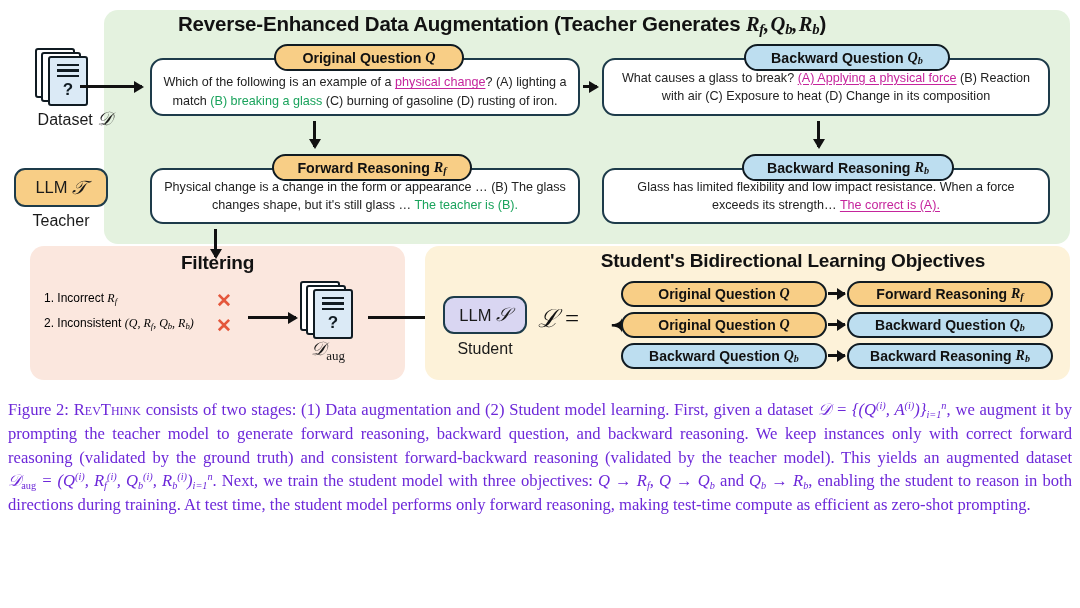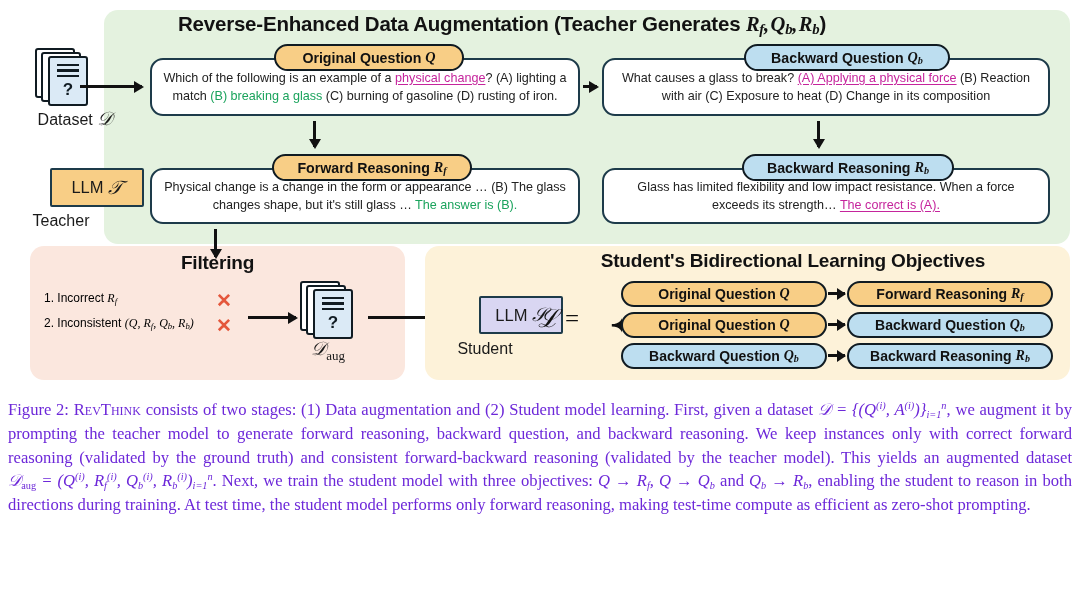--- a/index.html
+++ b/index.html
@@ -71,21 +71,21 @@
     box-sizing: border-box;
     display: flex;
     align-items: center;
     justify-content: center;
     text-align: center;
     font-size: 12.6px;
     line-height: 1.46;
     color: #222;
     padding: 4px 9px;
   }
-  #box-oq   { left: 150px; top: 58px;  width: 430px; height: 58px; }
+  #box-oq   { left: 150px; top: 58px;  width: 430px; height: 58px; align-items: flex-end; }
   #box-bq   { left: 602px; top: 58px;  width: 448px; height: 58px; }
   #box-fr   { left: 150px; top: 168px; width: 430px; height: 56px; }
   #box-br   { left: 602px; top: 168px; width: 448px; height: 56px; }
 
   
   .pill {
     position: absolute;
     border: 2.8px solid #101b22;
     border-radius: 999px;
     box-sizing: border-box;
@@ -177,26 +177,25 @@
     white-space: nowrap;
   }
   #dataset-caption { left: 0;   top: 108px; width: 150px; }
   #daug-caption    { left: 268px; top: 338px; width: 120px;
                      font-family: "Liberation Serif", serif; font-size: 19px; }
 
   
   .llm-box {
     position: absolute;
     border: 2.8px solid #1d3b4a;
-    border-radius: 2px;
+    border-radius: 11px;
     box-sizing: border-box;
     display: flex; align-items: center; justify-content: center;
     font-size: 16.5px; color: #1a1a1a;
     white-space: nowrap;
-    margin-left: 36px;
   }
   #llm-teacher { left: 14px; top: 168px; width: 94px; height: 39px; background: #f8ce86; }
   #llm-student { left: 443px; top: 296px; width: 84px; height: 38px; background: #d9d6f2; }
 
   #teacher-caption { left: 6px;  top: 212px; width: 110px; }
   #student-caption { left: 433px; top: 340px; width: 104px; }
 
   
   #loss-eq {
     position: absolute; left: 538px; top: 300px;
@@ -324,21 +323,21 @@
   <div>
     What causes a glass to break? <span class="hl-magenta">(A) Applying a physical force</span> (B) Reaction with air (C) Exposure to heat (D) Change in its composition
   </div>
 </div>
 <div class="pill blue" id="pill-bq">
   Backward Question&nbsp;<span class="mathit">Q<span class="sub">b</span></span>
 </div>
 
 <div class="content-box" id="box-fr">
   <div>
-    Physical change is a change in the form or appearance … (B) The glass changes shape, but it's still glass … <span class="hl-green">The answer is (B).</span>
+    Physical change is a change in the form or appearance … (B) The glass changes shape, but it's still glass … <span class="hl-green">The teacher is (B).</span>
   </div>
 </div>
 <div class="pill orange" id="pill-fr">
   Forward Reasoning&nbsp;<span class="mathit">R<span class="sub">f</span></span>
 </div>
 
 <div class="content-box" id="box-br">
   <div>
     Glass has limited flexibility and low impact resistance. When a force exceeds its strength… <span class="hl-magenta">The correct is (A).</span>
   </div>

